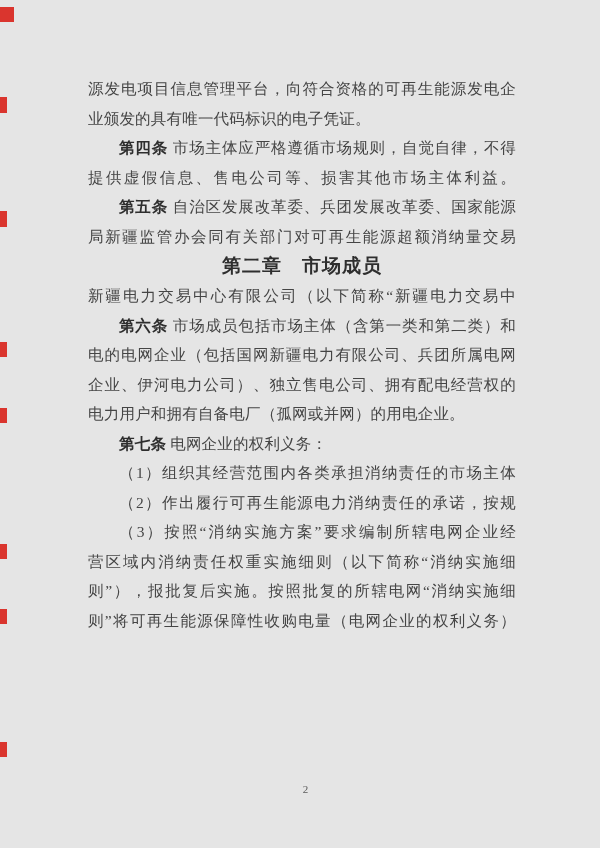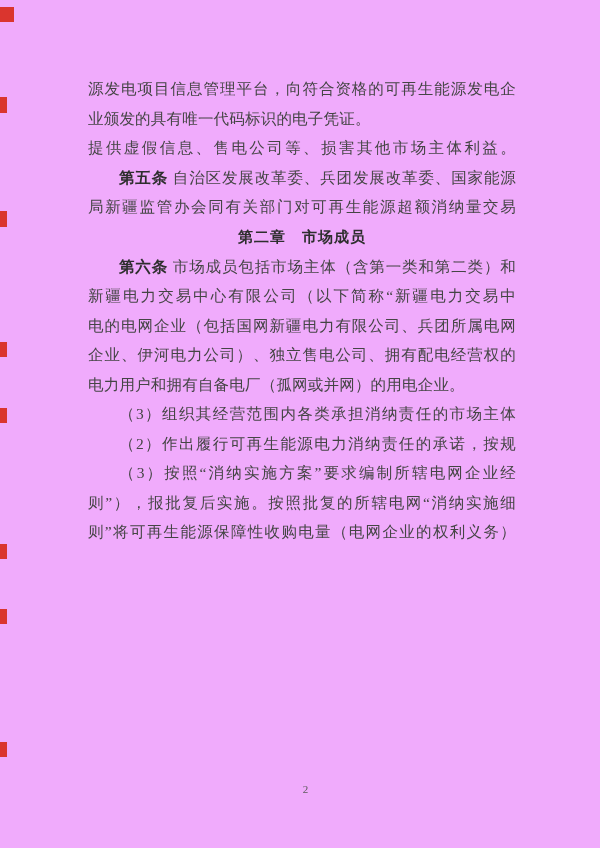--- a/index.html
+++ b/index.html
@@ -1,64 +1,67 @@
 <!DOCTYPE html>
 <html><head>
 <meta charset="utf-8">
 <style>
   html,body{margin:0;padding:0;}
   body{
     width:600px;height:848px;position:relative;overflow:hidden;
     background:#fcfcfc;
     font-family:"Liberation Serif","DejaVu Serif",serif;
   }
-  .page{position:absolute;inset:0;background:#f0abfc;}
+  .page{position:absolute;inset:0;background:#e5e5e5;}
   .text-block{
     position:absolute;left:88px;top:74px;width:428px;
     color:#454545;
   }
   .line{
     width:428px;height:29.5px;line-height:29.5px;
     font-size:15.5px;letter-spacing:0.2px;
     overflow:hidden;
   }
   .line.indent{box-sizing:border-box;padding-left:31px;}
   .line.fill{text-align:justify;text-align-last:justify;}
   .line b{font-weight:700;color:#2e2e2e;}
   .heading{
     width:428px;height:30px;line-height:30px;
     text-align:center;text-align-last:center;
-    font-size:15px;font-weight:400;color:#2e2e2e;letter-spacing:1px;
+    font-size:19px;font-weight:400;color:#2e2e2e;letter-spacing:1px;
   }
   .page-number{
     position:absolute;left:0;top:783px;width:600px;
     text-align:center;text-indent:12px;
     font-size:11px;color:#5a5a5a;letter-spacing:1px;
   }
   .edge-mark{position:absolute;}
 </style>
 </head>
 <body>
 
 <div class="page">
   <div class="text-block" id="text-block">
       <div class="line fill"><span>源发电项目信息管理平台，向符合资格的可再生能源发电企</span></div>
       <div class="line"><span>业颁发的具有唯一代码标识的电子凭证。</span></div>
+      <div class="line fill indent"><b>第四条</b><span> 市场主体应严格遵循市场规则，自觉自律，不得</span></div>
       <div class="line fill"><span>提供虚假信息、售电公司等、损害其他市场主体利益。</span></div>
       <div class="line fill indent"><b>第五条</b><span> 自治区发展改革委、兵团发展改革委、国家能源</span></div>
       <div class="line fill"><span>局新疆监管办会同有关部门对可再生能源超额消纳量交易</span></div>
       <div class="heading"><b>第二章　市场成员</b></div>
+      <div class="line fill"><span>新疆电力交易中心有限公司（以下简称“新疆电力交易中</span></div>
       <div class="line fill indent"><b>第六条</b><span> 市场成员包括市场主体（含第一类和第二类）和</span></div>
-      <div class="line fill"><span>新疆电力交易中心有限公司（以下简称“新疆电力交易中</span></div>
       <div class="line fill"><span>电的电网企业（包括国网新疆电力有限公司、兵团所属电网</span></div>
       <div class="line fill"><span>企业、伊河电力公司）、独立售电公司、拥有配电经营权的</span></div>
       <div class="line"><span>电力用户和拥有自备电厂（孤网或并网）的用电企业。</span></div>
-      <div class="line fill indent"><span>（3）组织其经营范围内各类承担消纳责任的市场主体</span></div>
+      <div class="line indent"><b>第七条</b><span> 电网企业的权利义务：</span></div>
+      <div class="line fill indent"><span>（1）组织其经营范围内各类承担消纳责任的市场主体</span></div>
       <div class="line fill indent"><span>（2）作出履行可再生能源电力消纳责任的承诺，按规</span></div>
       <div class="line fill indent"><span>（3）按照“消纳实施方案”要求编制所辖电网企业经</span></div>
+      <div class="line fill"><span>营区域内消纳责任权重实施细则（以下简称“消纳实施细</span></div>
       <div class="line fill"><span>则”），报批复后实施。按照批复的所辖电网“消纳实施细</span></div>
       <div class="line fill"><span>则”将可再生能源保障性收购电量（电网企业的权利义务）</span></div>
     </div>
   <div class="page-number">2</div>
   <div id="edge-marks">
       <div class="edge-mark" style="left: 0px; top: 7px; width: 14px; height: 15px; background: rgb(218, 53, 46);"></div>
       <div class="edge-mark" style="left: 0px; top: 97px; width: 7px; height: 16px; background: rgb(218, 53, 46);"></div>
       <div class="edge-mark" style="left: 0px; top: 211px; width: 7px; height: 16px; background: rgb(218, 53, 46);"></div>
       <div class="edge-mark" style="left: 0px; top: 342px; width: 7px; height: 15px; background: rgb(218, 53, 46);"></div>
       <div class="edge-mark" style="left: 0px; top: 408px; width: 7px; height: 15px; background: rgb(218, 53, 46);"></div>

